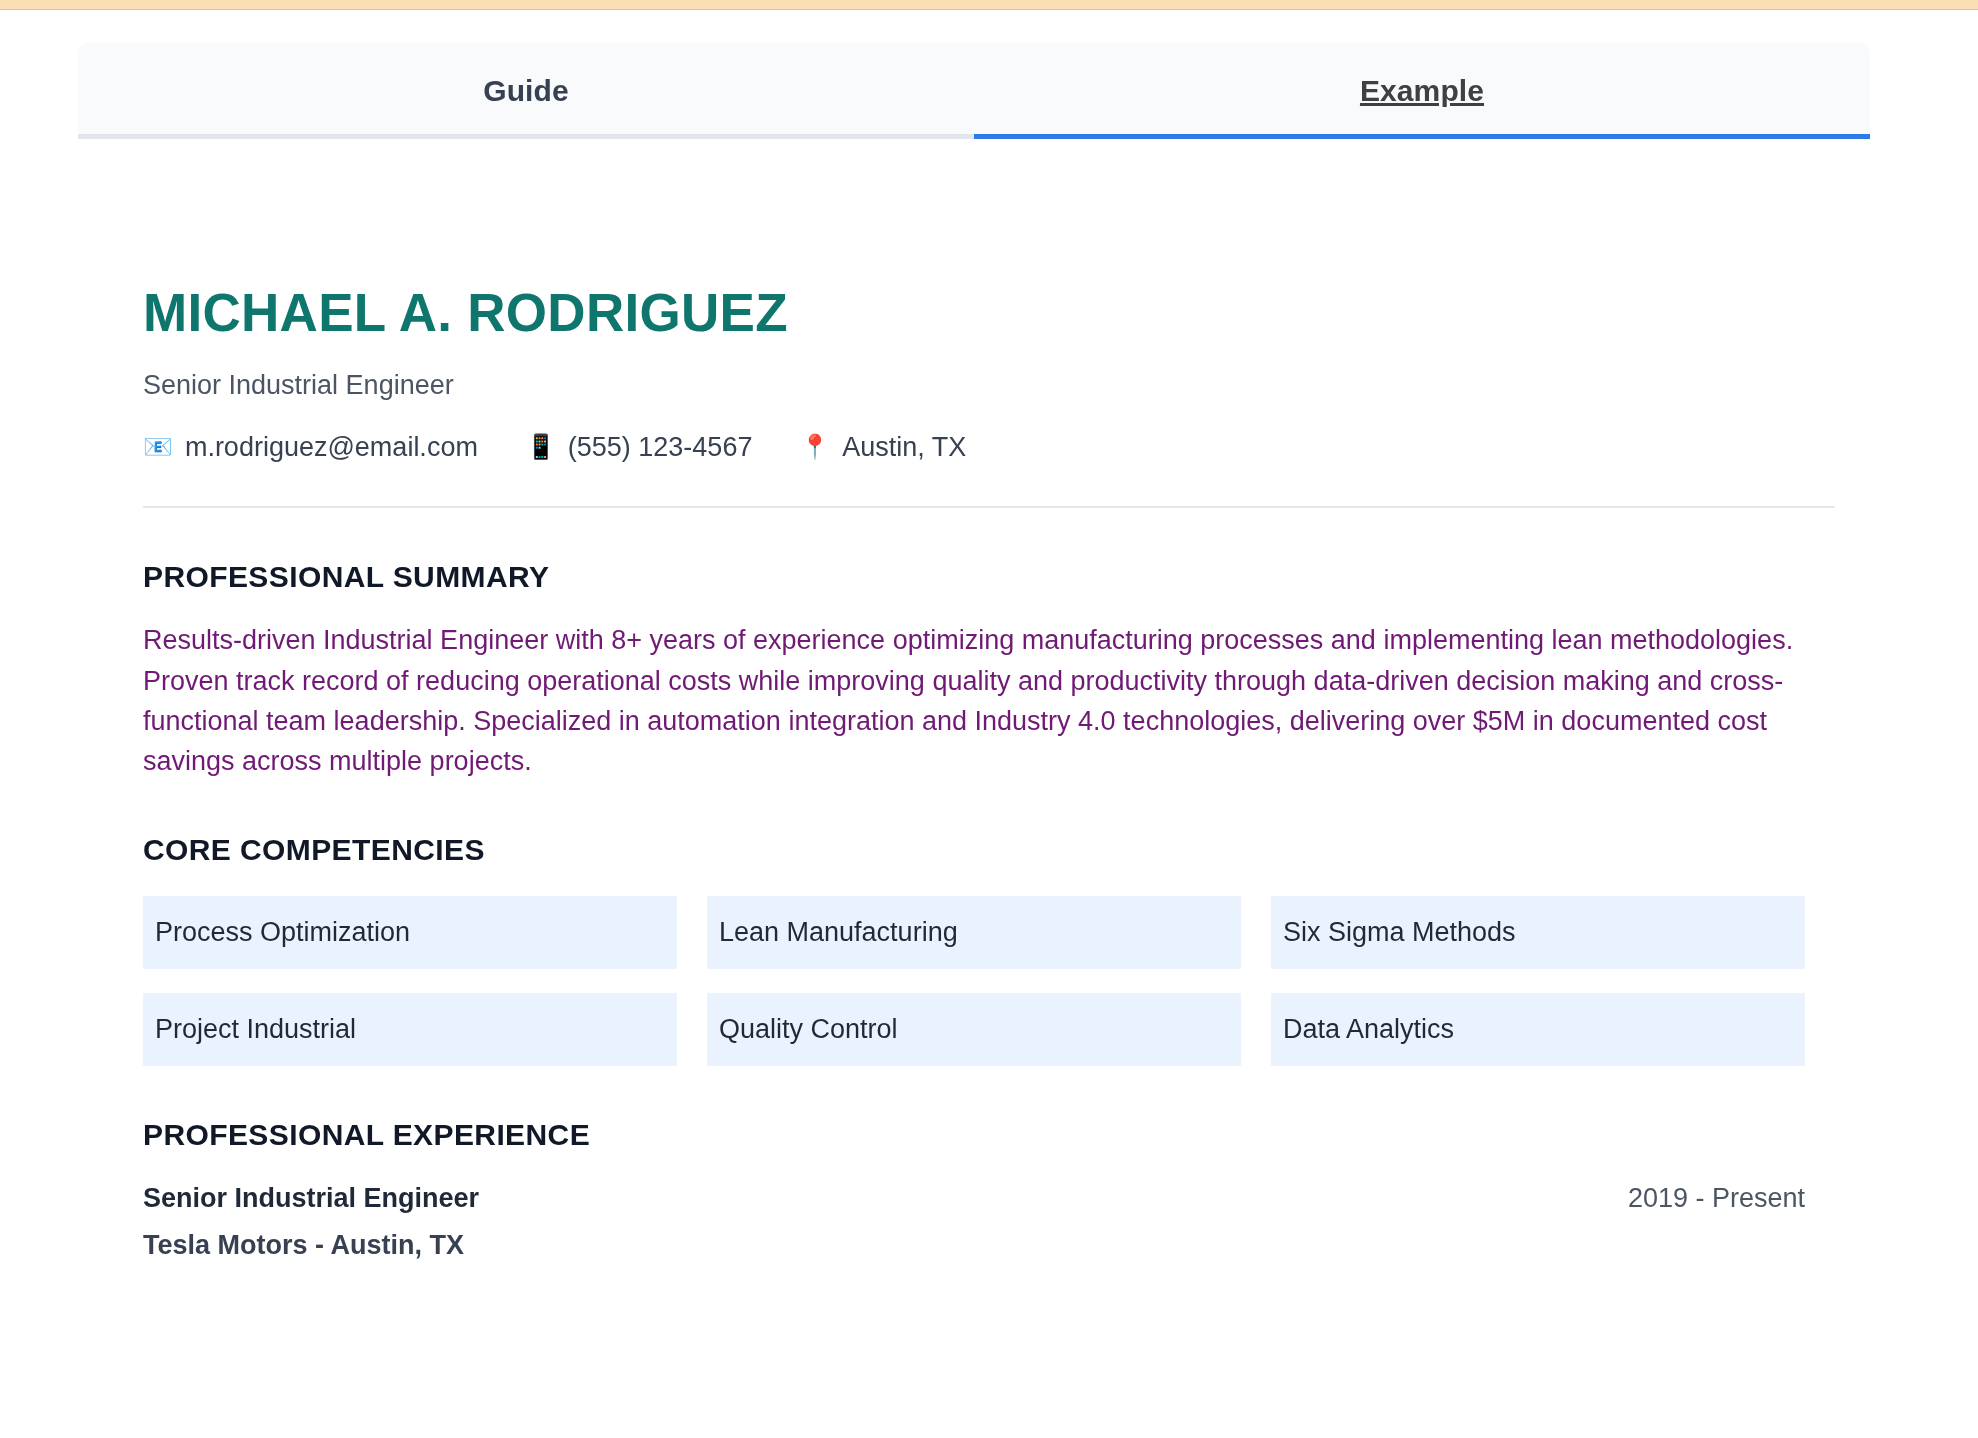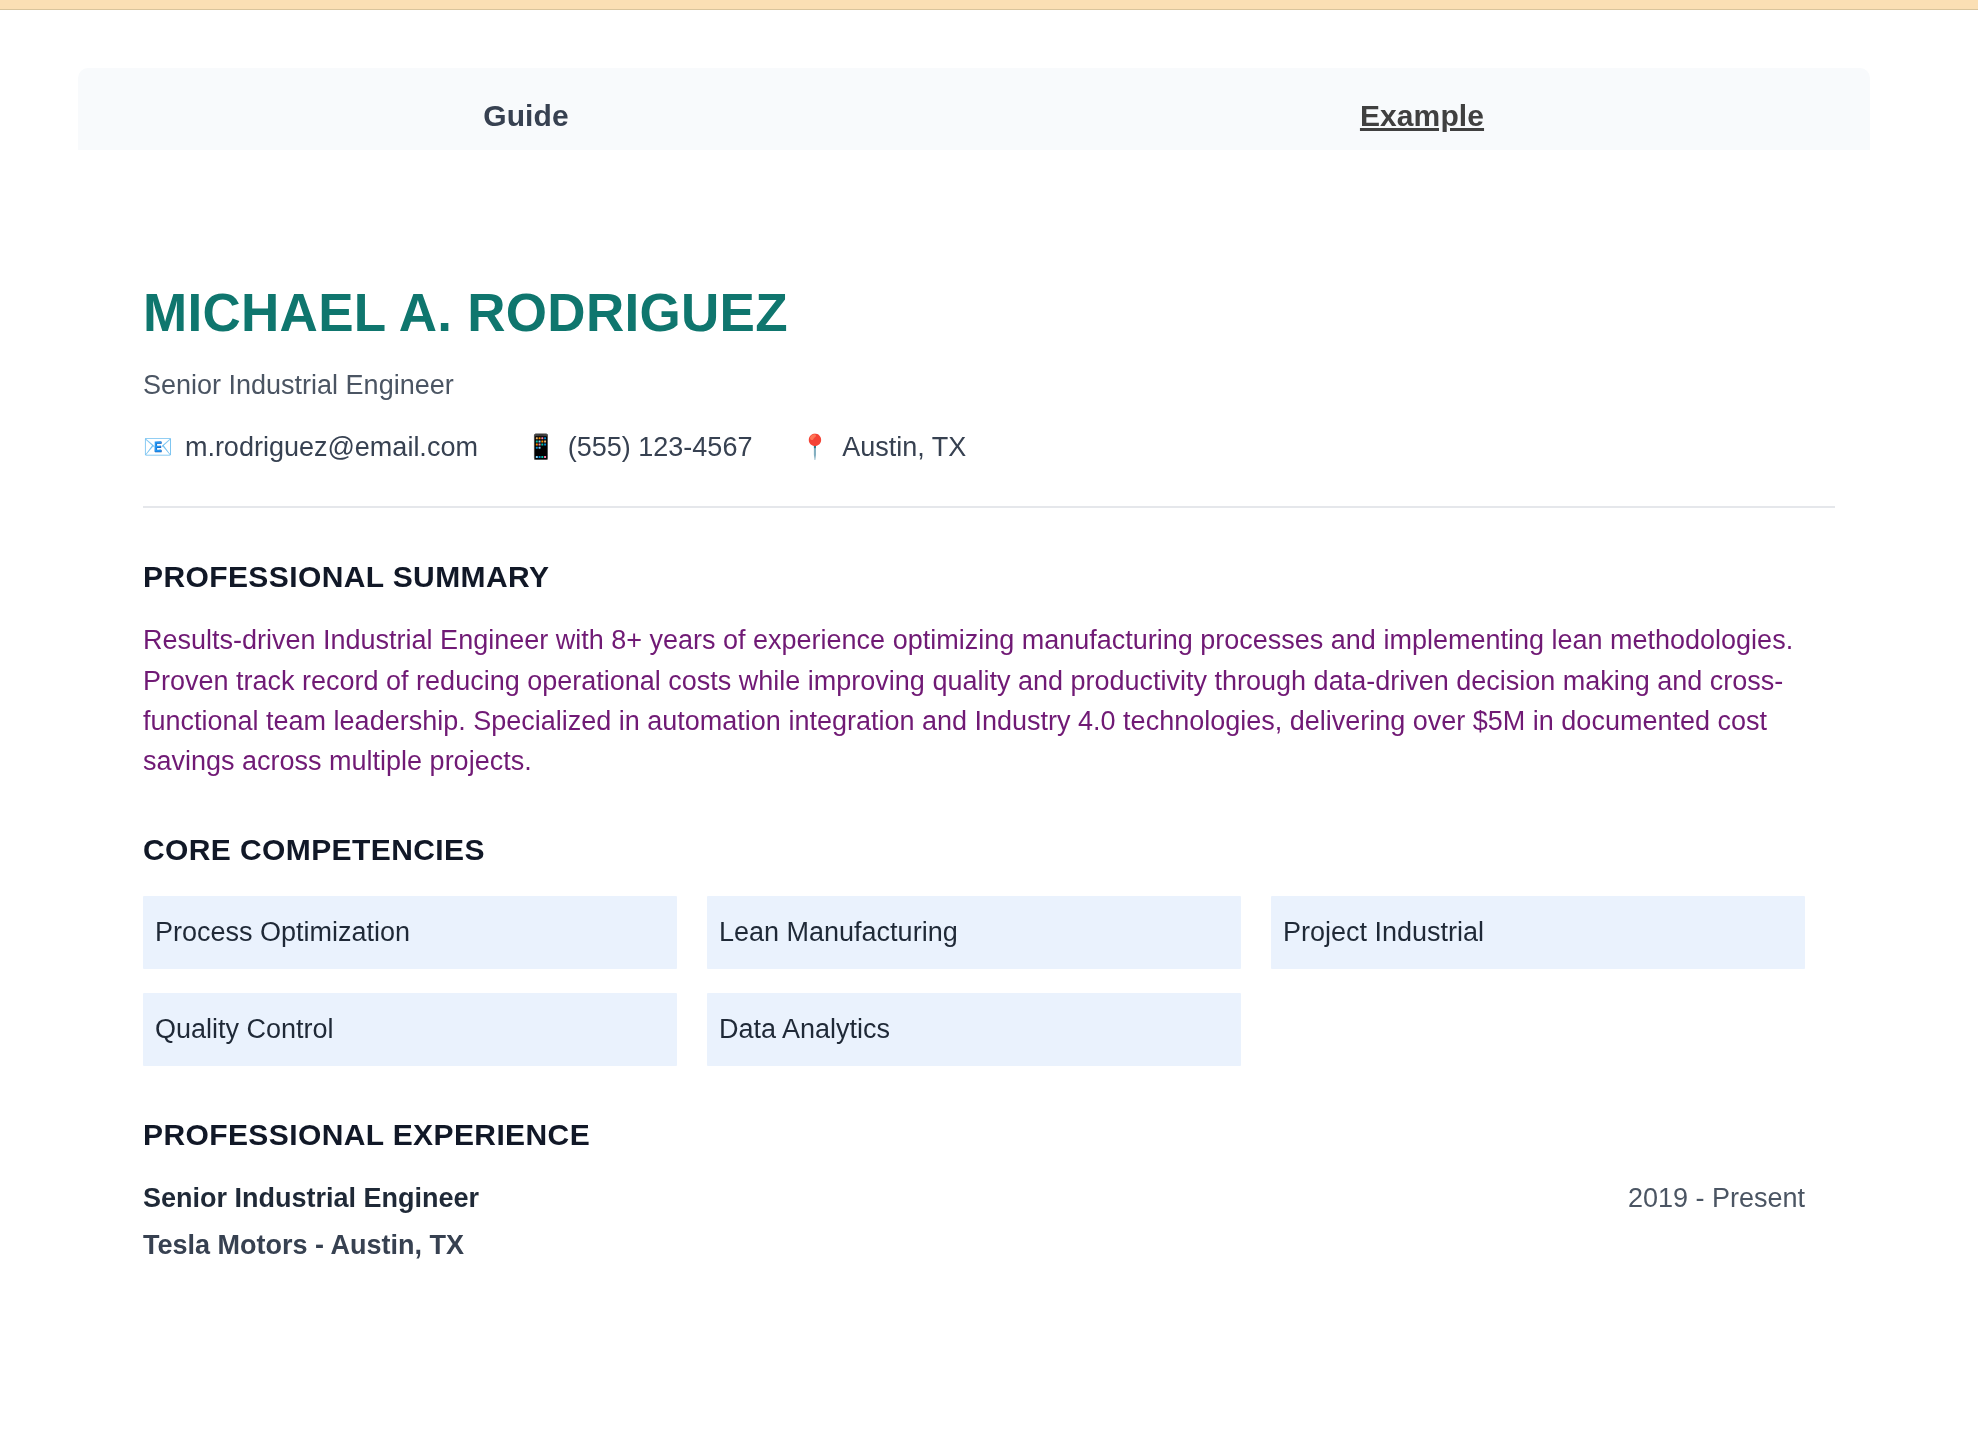--- a/index.html
+++ b/index.html
@@ -23,21 +23,21 @@
     top: 0; left: 0;
     width: 1978px;
     height: 10px;
     background: #fbdfb4;
     border-bottom: 1px solid #d9c49c;
   }
 
   
   .tabbar {
     position: absolute;
-    top: 68px;
+    top: 43px;
     left: 78px;
     width: 1792px;
     height: 96px;
     display: flex;
   }
   .tab {
     flex: 1 1 50%;
     position: relative;
     display: flex;
     align-items: center;
@@ -225,20 +225,23 @@
 
   <h2 class="section-head">CORE COMPETENCIES</h2>
   <div class="skills-grid">
     <div class="skill-chip">
         <span>Process Optimization</span>
       </div>
     <div class="skill-chip">
         <span>Lean Manufacturing</span>
       </div>
     <div class="skill-chip">
+        <span>Six Sigma Methods</span>
+      </div>
+    <div class="skill-chip">
         <span>Project Industrial</span>
       </div>
     <div class="skill-chip">
         <span>Quality Control</span>
       </div>
     <div class="skill-chip">
         <span>Data Analytics</span>
       </div>
   </div>
 

